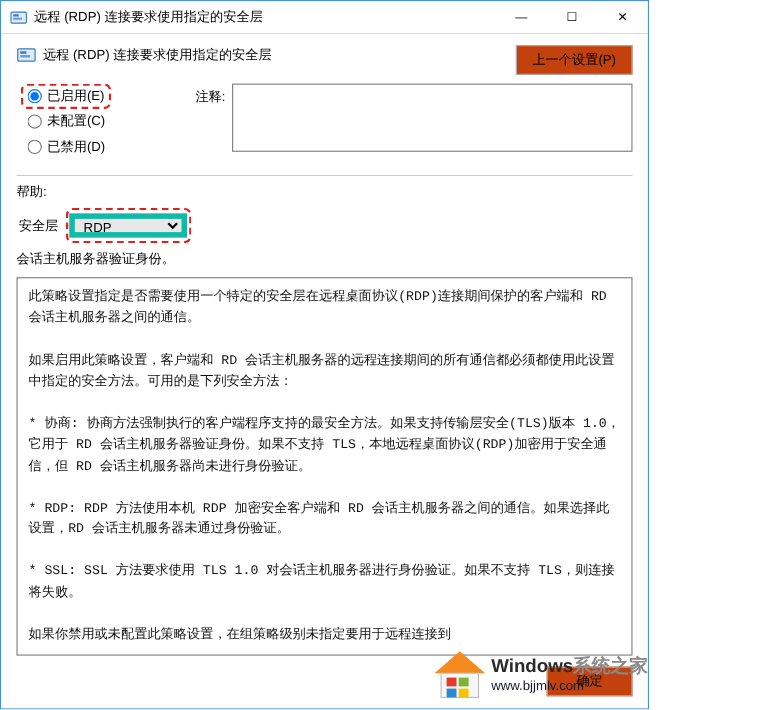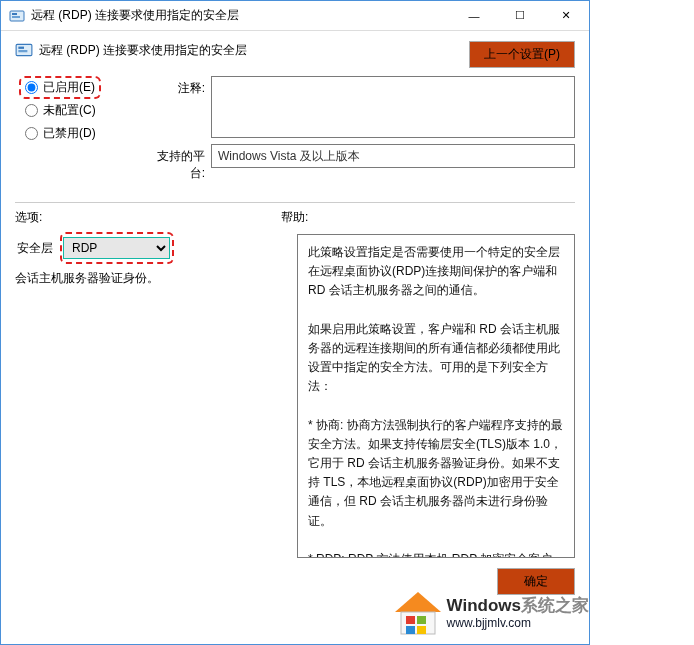--- a/index.html
+++ b/index.html
@@ -116,37 +116,38 @@
     margin: 14px 0 6px 0;
   }
   .mid-labels {
     display: flex;
     margin-bottom: 4px;
   }
   .mid-labels .left { width: 266px; }
   .mid-labels .right { flex: 1; }
   .lower {
     display: flex;
-    gap: 24px;
+    gap: 8px;
     margin-top: 8px;
+    flex-direction: column;
   }
   .left-panel {
     width: 258px;
   }
   .combo-row {
     display: flex;
     align-items: center;
     position: relative;
     width: 155px;
     padding: 3px 0;
   }
   .combo-label { width: 48px; padding-left: 2px; }
   .combo {
     height: 22px;
-    border: 1px solid #14b8a6;
+    border: 5px solid #14b8a6;
     background: #e7e7e7;
     font-family: inherit;
     font-size: 12px;
     flex: 1;
     padding: 0 4px;
   }
   .combo-highlight {
     position: absolute;
     top: -2px; bottom: -2px;
     left: 45px; right: -4px;
@@ -246,47 +247,42 @@
           <input type="radio" name="cfg" style="">
           <span>已禁用(D)</span>
         </label>
       </div>
 
       <div class="right-fields">
         <div class="field-row">
           <div class="field-label">注释:</div>
           <textarea class="comment-box" style=""></textarea>
         </div>
-        <div class="field-row">
-          <div class="field-label">支持的平台:</div>
-          <div class="platform-box">Windows Vista 及以上版本</div>
-        </div>
       </div>
     </div>
 
     <hr class="divider">
 
     <div class="mid-labels">
-      <div class="left">选项:</div>
       <div class="right">帮助:</div>
     </div>
 
     <div class="lower">
       <div class="left-panel">
         <div class="combo-row">
           <div class="combo-label">安全层</div>
           <select class="combo">
             <option selected="">RDP</option>
           </select>
           <span class="combo-highlight"></span>
         </div>
         <div class="left-hint">会话主机服务器验证身份。</div>
       </div>
 
-      <div class="help-box" style="white-space:pre-wrap;">此策略设置指定是否需要使用一个特定的安全层在远程桌面协议(RDP)连接期间保护的客户端和 RD 会话主机服务器之间的通信。
+      <div class="help-box" style="white-space:pre-wrap;font-family:Liberation Mono, monospace;">此策略设置指定是否需要使用一个特定的安全层在远程桌面协议(RDP)连接期间保护的客户端和 RD 会话主机服务器之间的通信。
 
 如果启用此策略设置，客户端和 RD 会话主机服务器的远程连接期间的所有通信都必须都使用此设置中指定的安全方法。可用的是下列安全方法：
 
 * 协商: 协商方法强制执行的客户端程序支持的最安全方法。如果支持传输层安全(TLS)版本 1.0，它用于 RD 会话主机服务器验证身份。如果不支持 TLS，本地远程桌面协议(RDP)加密用于安全通信，但 RD 会话主机服务器尚未进行身份验证。
 
 * RDP: RDP 方法使用本机 RDP 加密安全客户端和 RD 会话主机服务器之间的通信。如果选择此设置，RD 会话主机服务器未通过身份验证。
 
 * SSL: SSL 方法要求使用 TLS 1.0 对会话主机服务器进行身份验证。如果不支持 TLS，则连接将失败。
 
 如果你禁用或未配置此策略设置，在组策略级别未指定要用于远程连接到</div>

